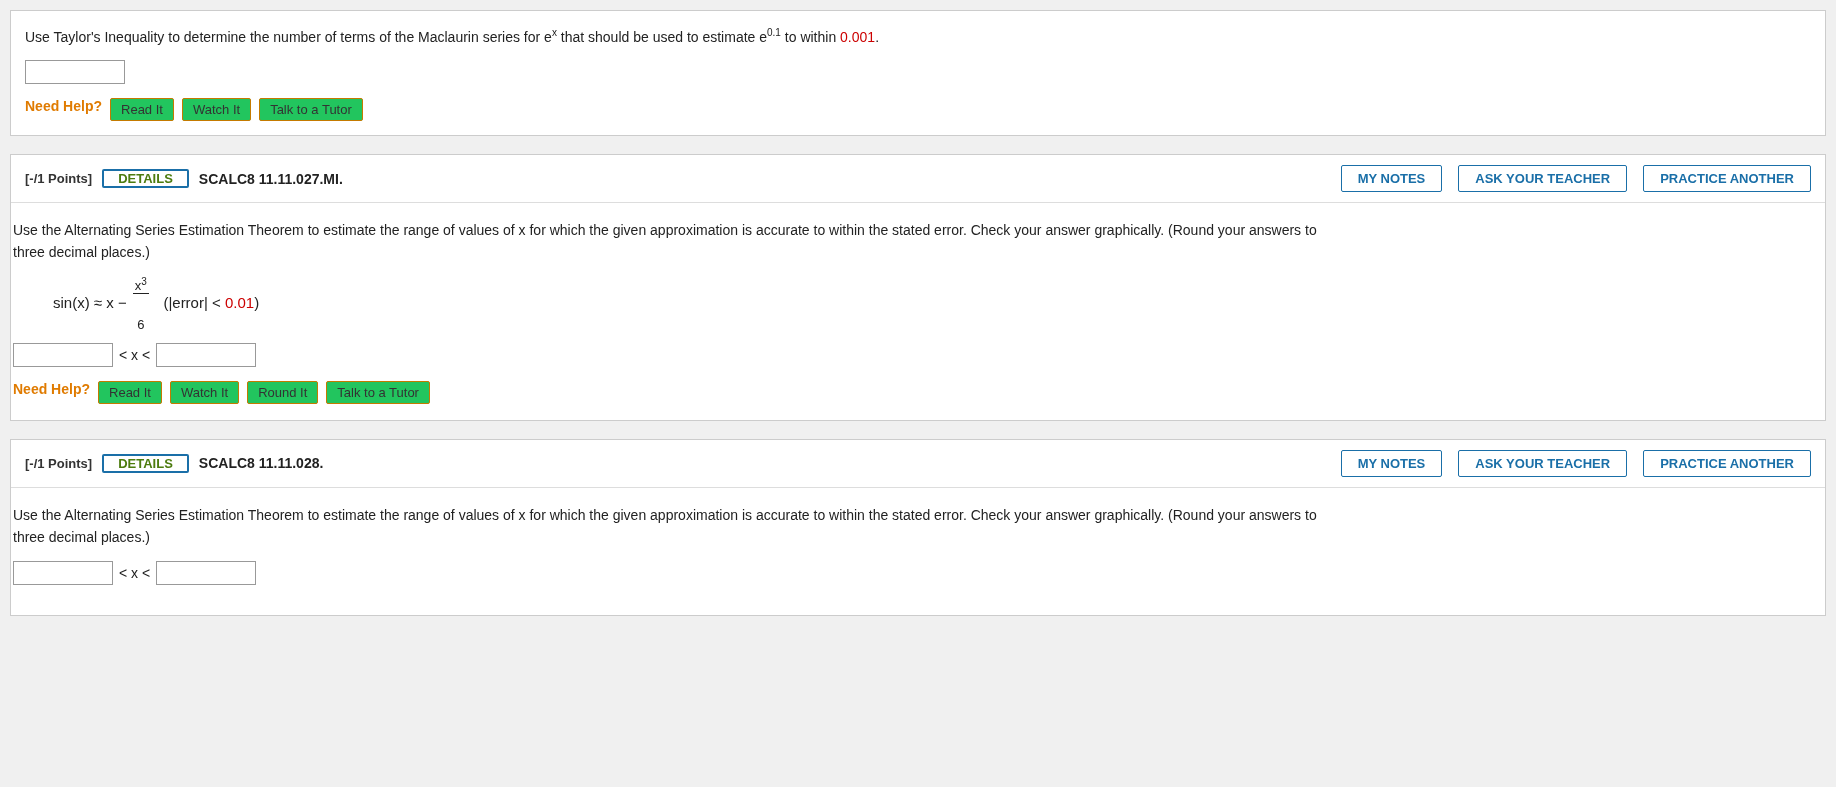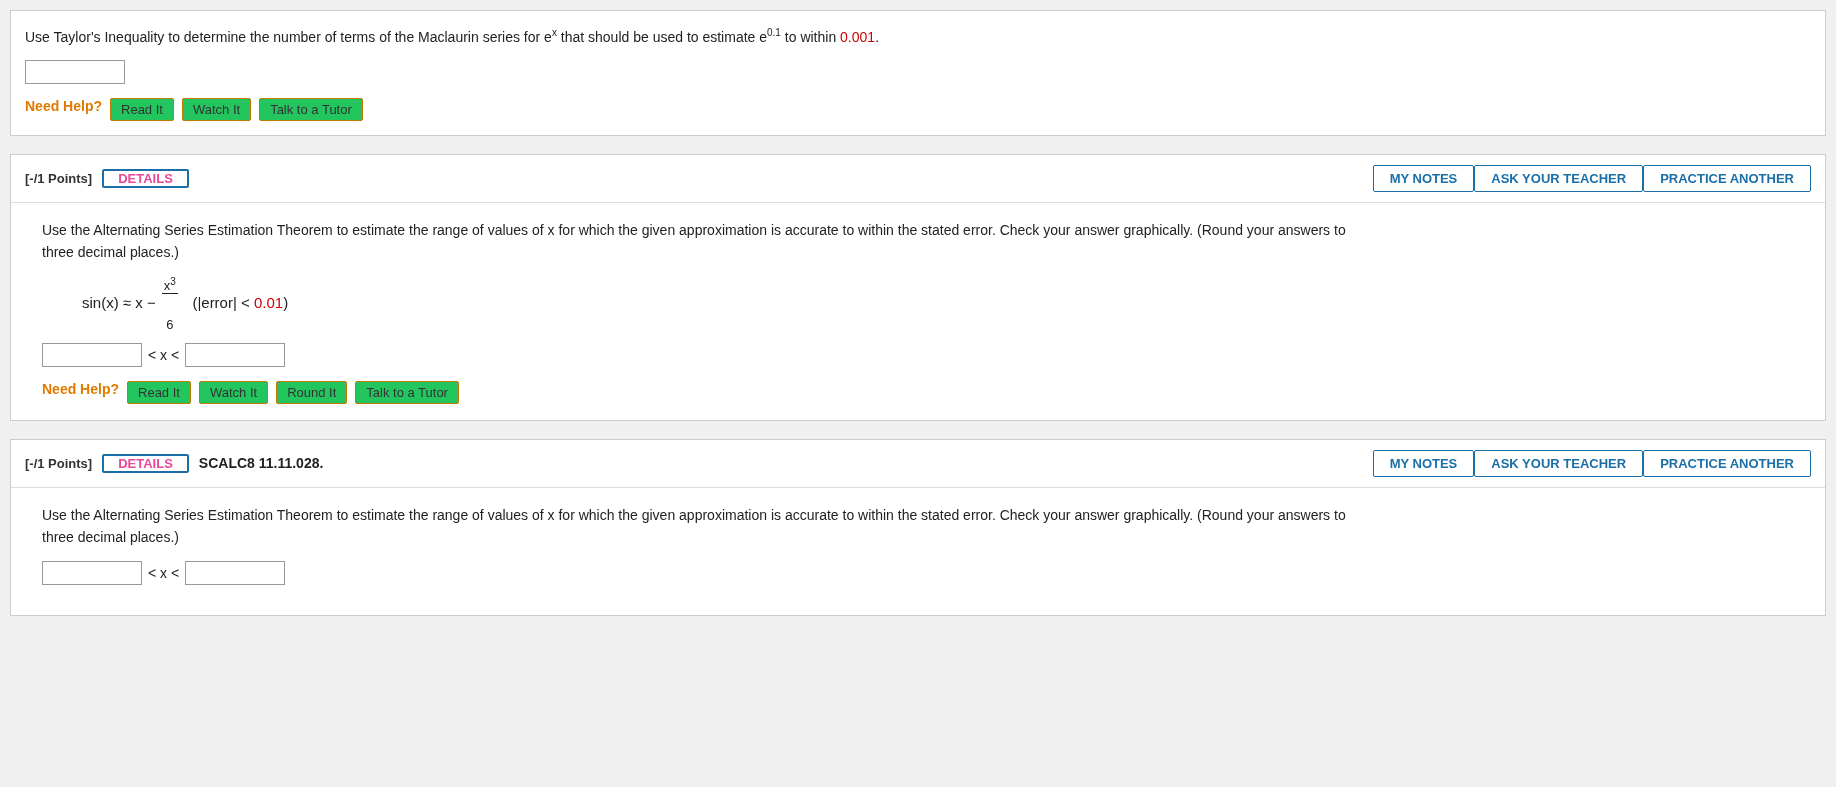--- a/index.html
+++ b/index.html
@@ -29,52 +29,52 @@
     }
     .points-label {
       font-size: 13px;
       color: #333;
       font-weight: bold;
       white-space: nowrap;
       text-align: right;
     }
     .details-btn {
       border: 2px solid #1a6fa8;
-      color: #ec4899;
+      color: #4d7c0f;
       background: #fff;
       padding: 0 14px;
       font-size: 13px;
       font-weight: bold;
       cursor: pointer;
       border-radius: 2px;
     }
     .problem-id {
       font-size: 14px;
       font-weight: bold;
       color: #222;
       flex: 1;
     }
     .header-actions {
       display: flex;
-      gap: 0;
+      gap: 16px;
       margin-left: auto;
     }
     .action-btn {
       border: 1px solid #1a6fa8;
       color: #1a6fa8;
       background: #fff;
       padding: 5px 16px;
       font-size: 13px;
       font-weight: bold;
       cursor: pointer;
       border-radius: 2px;
       white-space: nowrap;
     }
     .problem-body {
-      padding: 16px 31px;
+      padding: 16px 2px;
     }
     .problem-text {
       font-size: 14px;
       color: #222;
       margin-bottom: 12px;
       line-height: 1.6;
     }
     .red-value { color: #cc0000; }
     .math-block {
       margin: 10px 0 10px 40px;
@@ -162,20 +162,21 @@
       <button class="help-btn">Read It</button>
       <button class="help-btn">Watch It</button>
       <button class="help-btn">Talk to a Tutor</button>
     </div>
   </div>
 
   <div class="problem-card">
     <div class="problem-header">
       <span class="points-label">[-/1 Points]</span>
       <button class="details-btn">DETAILS</button>
+      <span class="problem-id">SCALC8 11.11.027.MI.</span>
       <div class="header-actions">
         <button class="action-btn">MY NOTES</button>
         <button class="action-btn">ASK YOUR TEACHER</button>
         <button class="action-btn">PRACTICE ANOTHER</button>
       </div>
     </div>
     <div class="problem-body">
       <div class="problem-text">
         <span>Use the Alternating Series Estimation Theorem to estimate the range of values of x for which the given approximation is accurate to within the stated error. Check your answer graphically. (Round your answers to</span><br>
         <span>three decimal places.)</span>

